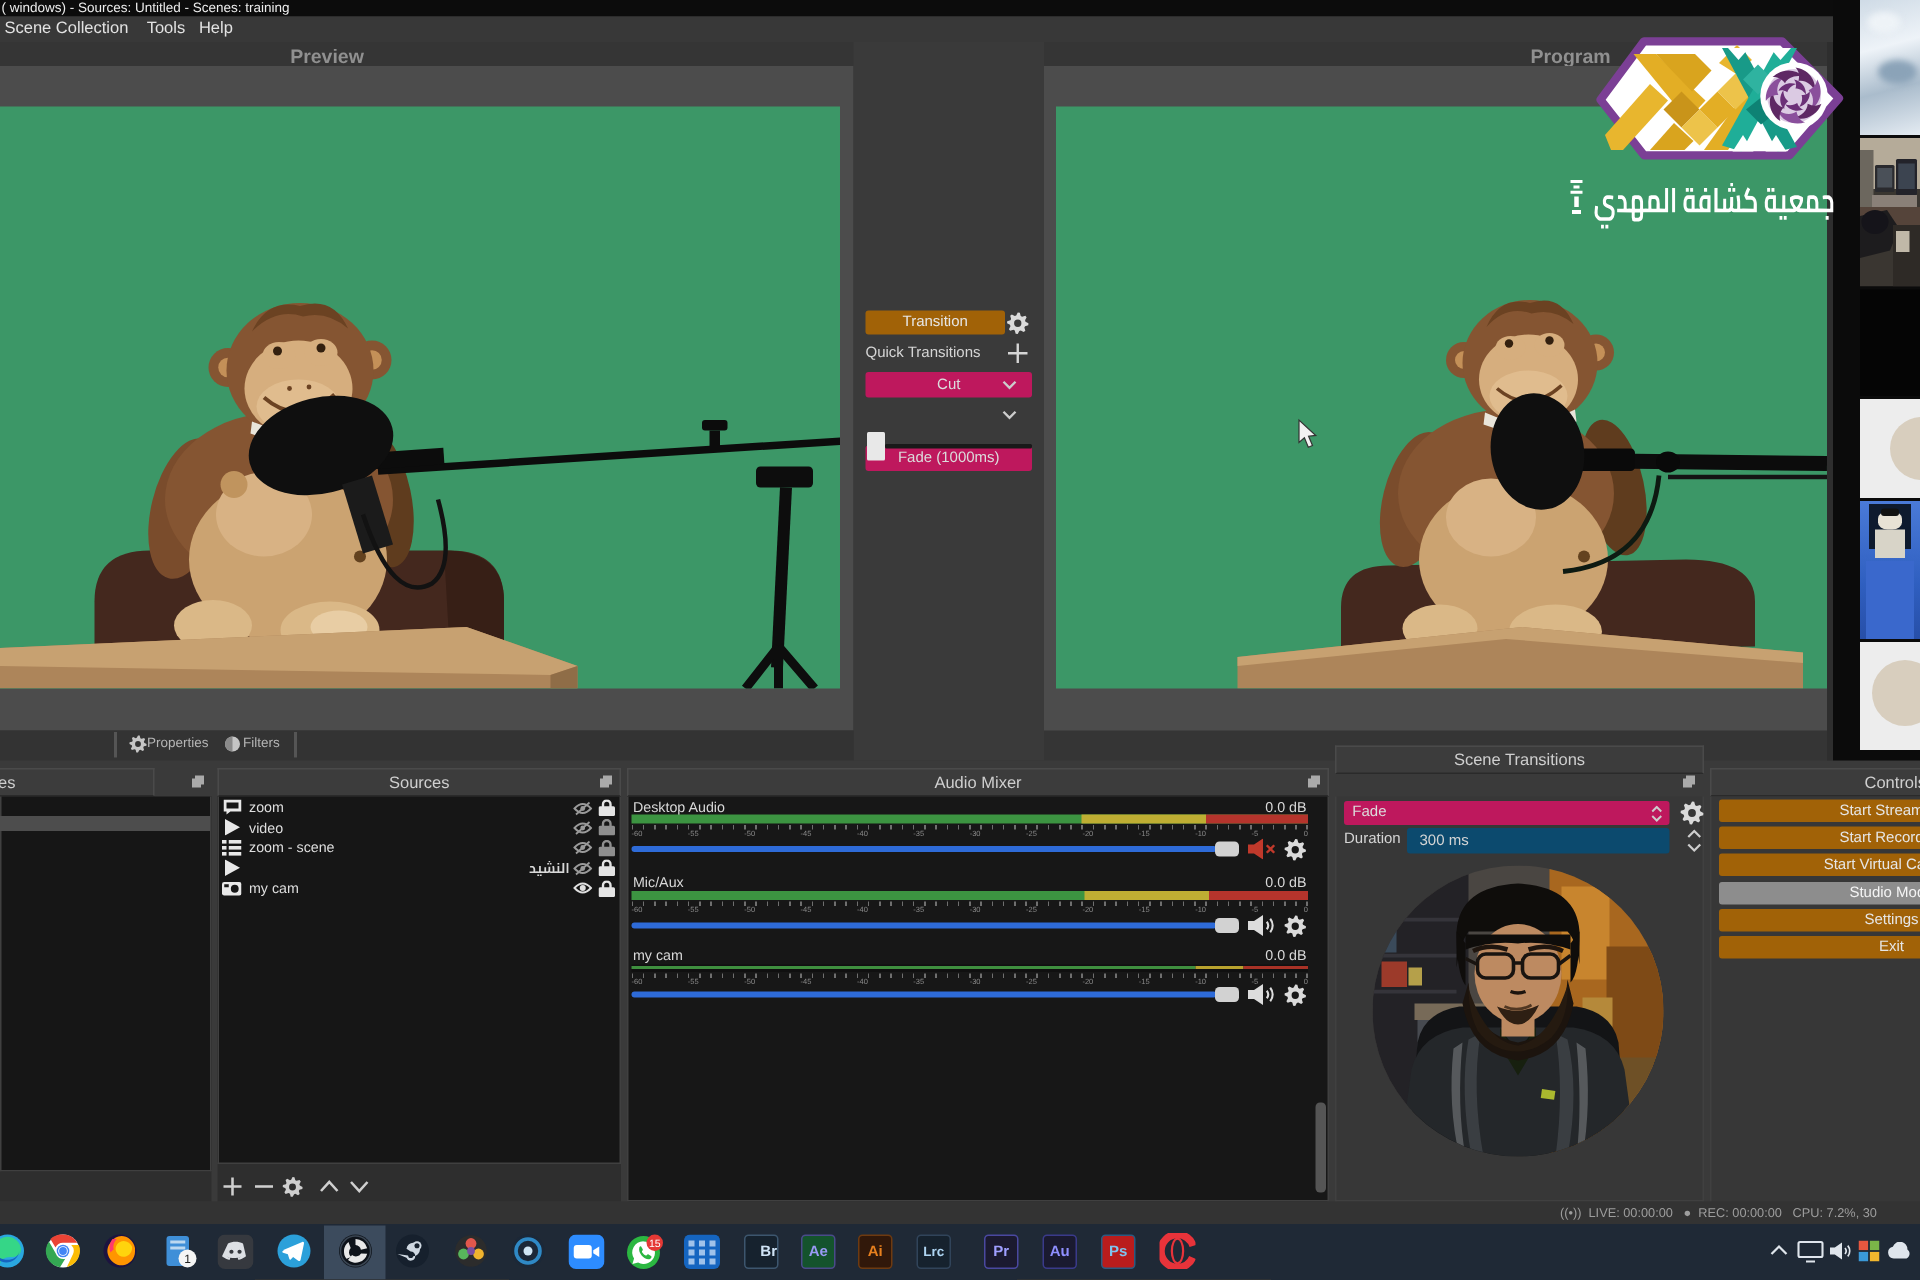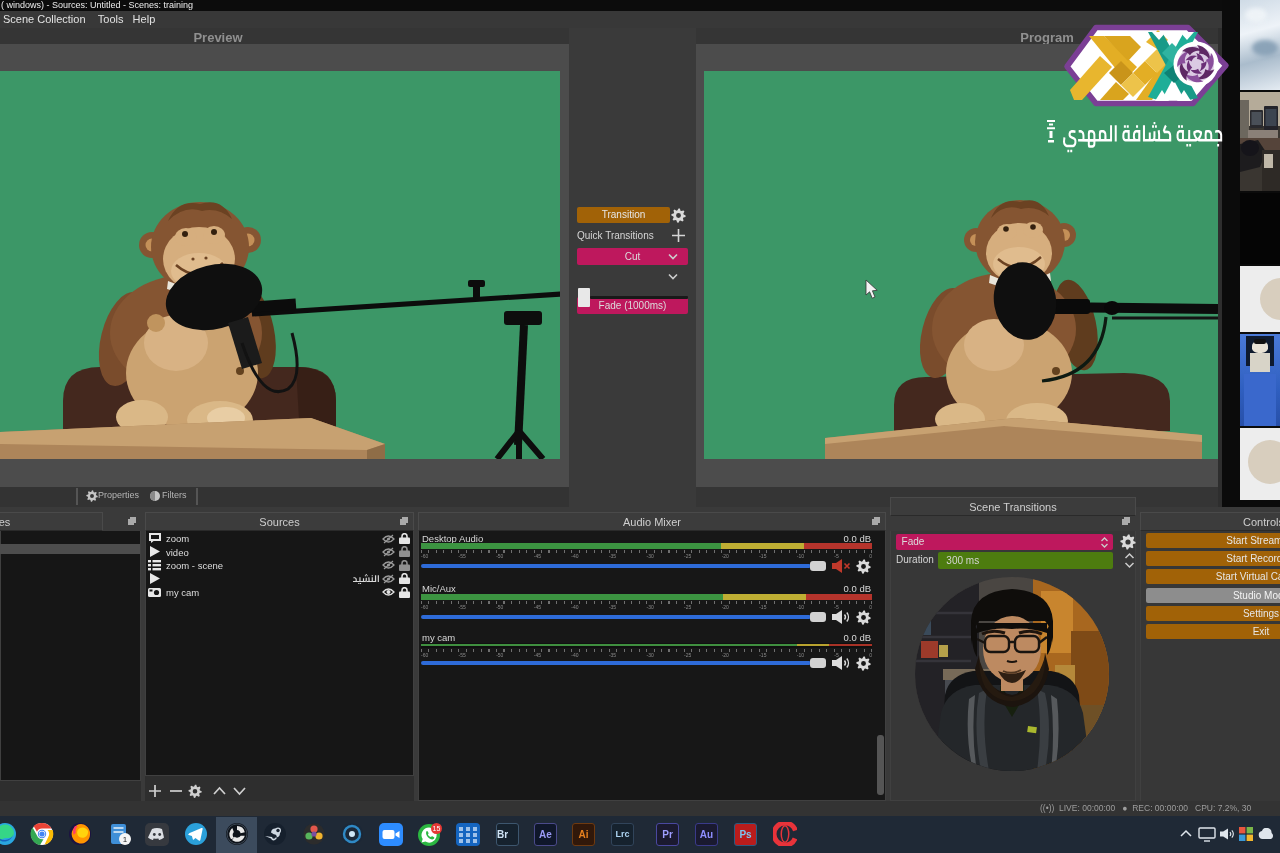--- a/index.html
+++ b/index.html
@@ -276,21 +276,21 @@
       <path fill="#aaa" d="M1 3h6v6H1zM3 1h6v2H3zM7 3h2v4H7z"></path>
     </svg>
 <div class="ddown" style="left:896px;top:534px;width:217px;height:16px;line-height:16px;">&nbsp;&nbsp;Fade</div>
 <svg class="abs" style="left:1100px;top:537px;" width="9" height="11" viewBox="0 0 9 11">
       <path fill="none" stroke="#ccc" stroke-width="1.3" d="M1.5 4L4.5 1l3 3M1.5 7l3 3 3-3"></path>
     </svg>
 <svg class="abs" style="left:1120px;top:534px;" width="16" height="16" viewBox="0 0 16 16">
       <path fill="#dadada" d="M8.0,0.4 L9.5,0.5 L10.1,2.8 L11.1,3.3 L13.4,2.6 L14.3,3.8 L13.2,5.9 L13.5,6.9 L15.6,8.0 L15.5,9.5 L13.2,10.1 L12.7,11.1 L13.4,13.4 L12.2,14.3 L10.1,13.2 L9.1,13.5 L8.0,15.6 L6.5,15.5 L5.9,13.2 L4.9,12.7 L2.6,13.4 L1.7,12.2 L2.8,10.1 L2.5,9.1 L0.4,8.0 L0.5,6.5 L2.8,5.9 L3.3,4.9 L2.6,2.6 L3.8,1.7 L5.9,2.8 L6.9,2.5 L8.0,0.4Z M10.6,8.0 A2.6,2.6 0 1 0 5.4,8.0 A2.6,2.6 0 1 0 10.6,8.0Z" fill-rule="evenodd"></path>
     </svg>
 <div class="abs" style="left:896px;top:554px;width:44px;height:14px;color:#d5d5d5;font-size:10px;">Duration</div>
-<div class="abs" style="left:938px;top:552px;width:175px;height:17px;background:#4d7c0f;border-radius:2px;color:#d5d5d5;font-size:10px;line-height:17px;">&nbsp;&nbsp;&nbsp;300 ms</div>
+<div class="abs" style="left:938px;top:552px;width:175px;height:17px;background:#0c4a6e;border-radius:2px;color:#d5d5d5;font-size:10px;line-height:17px;">&nbsp;&nbsp;&nbsp;300 ms</div>
 <svg class="abs" style="left:1124px;top:552px;" width="11" height="17" viewBox="0 0 11 17">
       <path fill="none" stroke="#ccc" stroke-width="1.5" d="M1.5 6L5.5 2l4 4M1.5 11l4 4 4-4"></path>
     </svg>
 
 <div class="panelhead" style="left:1140px;top:512px;width:246px;border-right:none;">Controls</div>
 <div class="abs" style="left:1140px;top:531px;width:140px;height:270px;background:#373737;border-left:1px solid #404040;"></div>
 <div class="btn" style="left:1146px;top:533px;width:230px;height:15px;line-height:15px;">Start Streaming</div>
 <div class="btn" style="left:1146px;top:551px;width:230px;height:15px;line-height:15px;">Start Recording</div>
 <div class="btn" style="left:1146px;top:569px;width:230px;height:15px;line-height:15px;">Start Virtual Camera</div>
 <div class="btn" style="left:1146px;top:588px;width:230px;height:15px;line-height:15px;background:#8d8d8d;color:#f4f4f4;">Studio Mode</div>
@@ -385,22 +385,22 @@
           <rect x="10" y="4" width="4" height="4"></rect>
           <rect x="17" y="4" width="4" height="4"></rect>
           <rect x="3" y="10" width="4" height="4"></rect>
           <rect x="10" y="10" width="4" height="4"></rect>
           <rect x="17" y="10" width="4" height="4"></rect>
           <rect x="3" y="16" width="4" height="4"></rect>
           <rect x="10" y="16" width="4" height="4"></rect>
           <rect x="17" y="16" width="4" height="4"></rect>
         </g>
       </svg>
-<div class="abs" style="left:496px;top:823px;width:23px;height:23px;background:#16222e;border-radius:3px;border:1px solid #3d566e;color:#cfe3f5;font-size:10px;font-weight:bold;text-align:left;line-height:21px;">Br</div>
-<div class="abs" style="left:534px;top:823px;width:23px;height:23px;background:#0f172a;border-radius:3px;border:1px solid #4a4a8a;color:#9a9af5;font-size:10px;font-weight:bold;text-align:center;line-height:21px;">Ae</div>
+<div class="abs" style="left:496px;top:823px;width:23px;height:23px;background:#16222e;border-radius:3px;border:1px solid #3d566e;color:#cfe3f5;font-size:10px;font-weight:bold;text-align:right;line-height:21px;">Br</div>
+<div class="abs" style="left:534px;top:823px;width:23px;height:23px;background:#14532d;border-radius:3px;border:1px solid #4a4a8a;color:#9a9af5;font-size:10px;font-weight:bold;text-align:center;line-height:21px;">Ae</div>
 <div class="abs" style="left:572px;top:823px;width:23px;height:23px;background:#31180a;border-radius:3px;border:1px solid #6e3a10;color:#e8801e;font-size:10px;font-weight:bold;text-align:center;line-height:21px;">Ai</div>
 <div class="abs" style="left:611px;top:823px;width:23px;height:23px;background:#16222e;border-radius:3px;border:1px solid #31445a;color:#aed5f2;font-size:9px;font-weight:bold;text-align:center;line-height:21px;">Lrc</div>
 <div class="abs" style="left:656px;top:823px;width:23px;height:23px;background:#1b1a30;border-radius:3px;border:1px solid #4a48a0;color:#9f9fff;font-size:10px;font-weight:bold;text-align:center;line-height:21px;">Pr</div>
 <div class="abs" style="left:695px;top:823px;width:23px;height:23px;background:#1a1a30;border-radius:3px;border:1px solid #3a3a8a;color:#8f8fff;font-size:10px;font-weight:bold;text-align:center;line-height:21px;">Au</div>
 <div class="abs" style="left:734px;top:823px;width:23px;height:23px;background:#b91c1c;border-radius:3px;border:1px solid #2a5a80;color:#7fc4ef;font-size:10px;font-weight:bold;text-align:center;line-height:21px;">Ps</div>
 <svg class="abs" style="left:773px;top:822px;" width="24" height="24" viewBox="0 0 24 24">
         <circle cx="12" cy="12" r="11" fill="none" stroke="#e8333a" stroke-width="5" stroke-dasharray="48 8" transform="rotate(90 12 12)"></circle>
         <ellipse cx="12" cy="12" rx="4.5" ry="9" fill="#e8333a"></ellipse>
         <ellipse cx="12" cy="12" rx="3" ry="7.5" fill="#1f2936"></ellipse>
       </svg>

